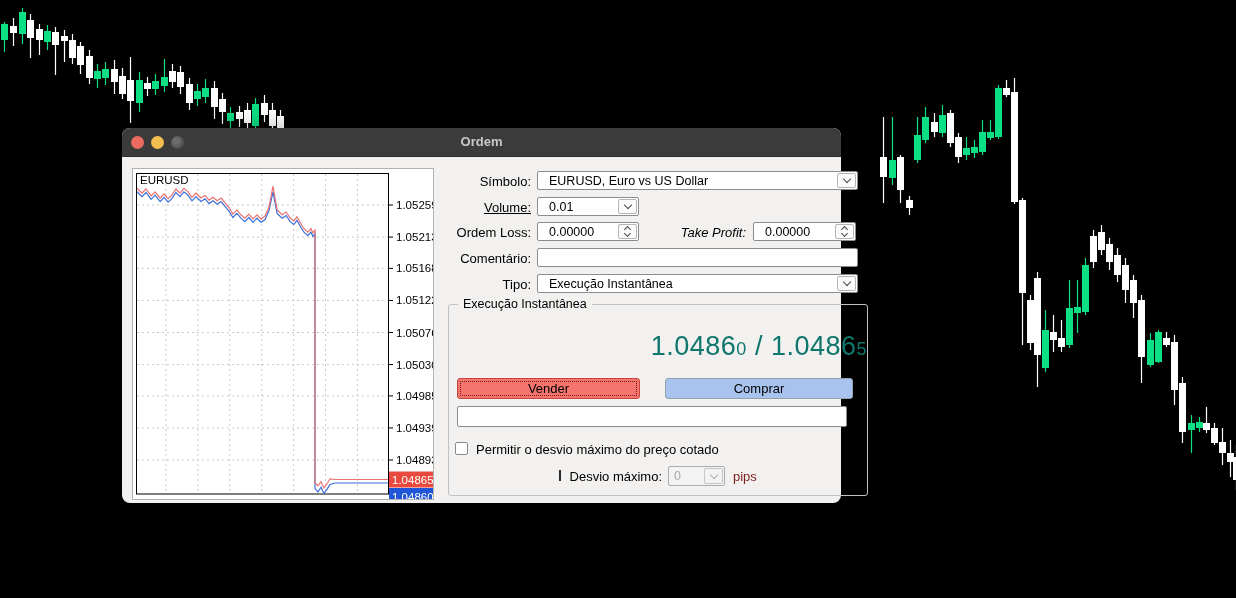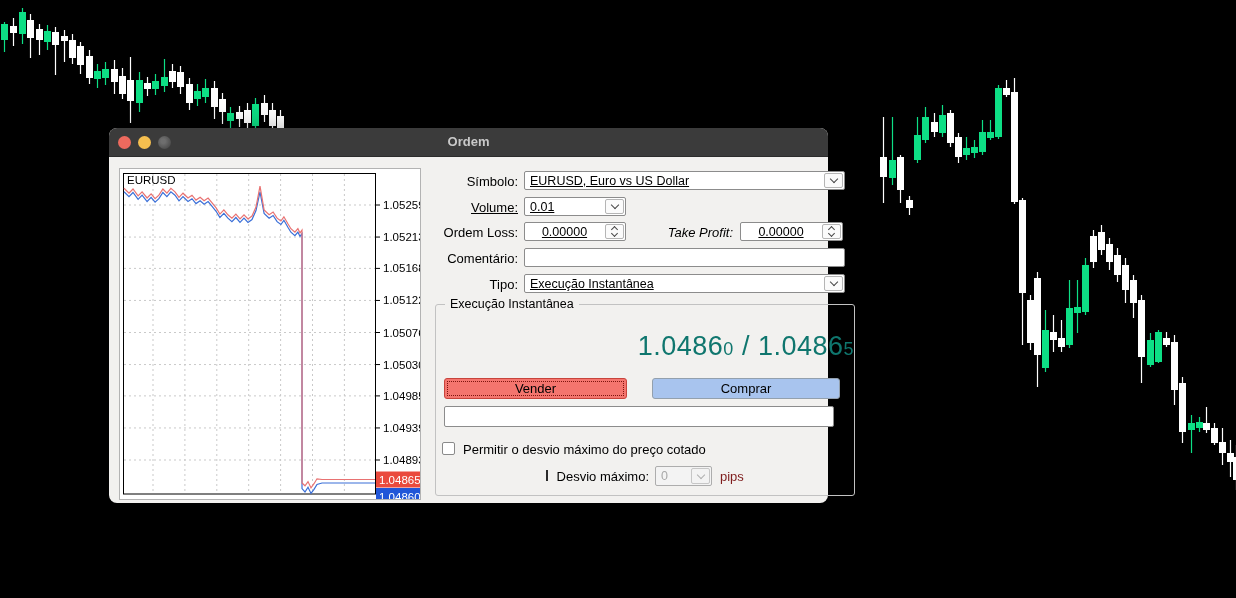--- a/index.html
+++ b/index.html
@@ -1,21 +1,21 @@
 <!DOCTYPE html>
 <html><head>
 <meta charset="utf-8">
 <style>
   html,body{margin:0;padding:0;background:#000;}
   .scene{position:relative;width:1236px;height:598px;background:#000;overflow:hidden;
          font-family:"Liberation Sans","DejaVu Sans",sans-serif;}
   #bg-candles{position:absolute;left:0;top:0;pointer-events:none;}
 
   
-  .dialog{position:absolute;left:109px;top:128px;width:719px;height:375px;
+  .dialog{position:absolute;left:122px;top:128px;width:719px;height:375px;
           background:#f2f1ef;border-radius:8px;box-shadow:0 12px 34px rgba(0,0,0,.65);}
   .titlebar{position:relative;height:28px;background:#3b3b3b;border-radius:8px 8px 0 0;
             border-bottom:1px solid #2c2c2c;}
   .title{position:absolute;left:0;right:0;top:6px;text-align:center;color:#c9c9c9;
          font-size:13px;font-weight:bold;}
   .tl{position:absolute;top:8px;width:13px;height:13px;border-radius:50%;}
   .tl.red{left:9px;background:#ed6a5e;}
   .tl.yellow{left:29px;background:#f5bf4f;}
   .tl.gray{left:49px;background:radial-gradient(circle at 40% 40%,#6e6e6e 20%,#4c4c4c 75%);}
 
@@ -23,22 +23,22 @@
 
   
   .chart-panel{position:absolute;left:10px;top:11px;width:300px;height:330px;
                background:#fff;border:1px solid #b3b3b3;overflow:hidden;}
   .chart-panel svg{display:block;}
 
   
   .flabel{position:absolute;font-size:13px;color:#000;text-align:right;}
   .tbox{position:absolute;background:#fff;border:1px solid #8c8c8c;border-radius:2px;
         box-sizing:border-box;display:flex;align-items:center;font-size:12.5px;color:#000;}
-  .tbox .val{flex:1;padding:0 5px;white-space:nowrap;overflow:hidden;text-decoration:underline;}
-  .tbox .val.right{text-align:center;}
+  .tbox .val{flex:1;padding:0 11px;white-space:nowrap;overflow:hidden;}
+  .tbox .val.right{text-align:left;}
   .btnbox{width:17px;align-self:stretch;margin:1px;border:1px solid #b5b5b5;border-radius:2px;
           background:#fbfbfb;display:flex;align-items:center;justify-content:center;flex:none;}
   .chev{width:5px;height:5px;border-right:1.4px solid #474747;border-bottom:1.4px solid #474747;
         transform:rotate(45deg);margin-top:-3px;}
   .spinbox{width:17px;align-self:stretch;margin:1px;border:1px solid #b5b5b5;border-radius:2px;
            background:#fbfbfb;display:flex;flex-direction:column;align-items:center;
            justify-content:space-evenly;flex:none;}
   .chev-s{width:4px;height:4px;border-right:1.3px solid #474747;border-bottom:1.3px solid #474747;}
   .chev-s.up{transform:rotate(-135deg);margin-bottom:-2px;}
   .chev-s.dn{transform:rotate(45deg);margin-top:-2px;}

